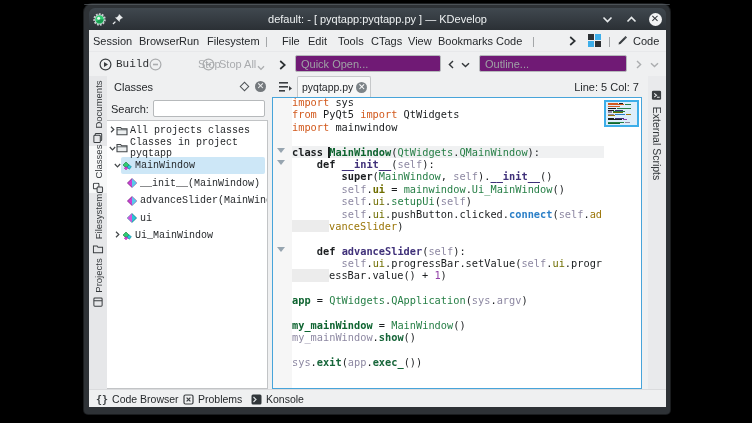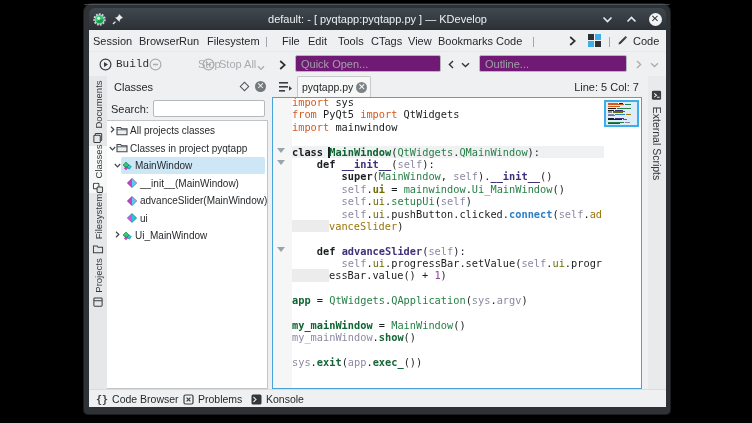--- a/index.html
+++ b/index.html
@@ -70,21 +70,21 @@
   .panel-close { width:11px; height:11px; background:#73787c; border-radius:50%;
     color:#eff0f1; font-size:9px; line-height:11px; text-align:center; }
   .search-row { height:23px; display:flex; align-items:center; padding:0 3px 0 4px; }
   .search-label { font-size:11px; color:#26292c; margin-right:4px; }
   .search-input { flex:1; height:17px; background:#fff; border:1px solid #b6b9bb; border-radius:2px; }
   .tree { flex:1; background:#fff; border:1px solid #c2c4c6; border-left:none; margin:0;
     position:relative; overflow:hidden; }
   .trow { position:absolute; left:0; right:1px; height:17px; display:flex; align-items:center;
     font-size:10px; color:#26292c; }
   .trow .sel { position:absolute; top:0; bottom:0; background:#cde7f7; border-radius:2px; z-index:0; }
-  .trow > * { position:relative; z-index:1; }
+  .trow > * { position:relative; z-index:1;font-family:Liberation Mono, monospace; }
   .texp { width:7px; font-size:8px; color:#43474a; text-align:center; flex:0 0 auto; }
   .ticn { width:12px; height:12px; margin:0 2px 0 0; flex:0 0 auto; }
 
   
   .editor-col { width:370px; display:flex; flex-direction:column; }
   .edit-tabbar { height:21px; display:flex; align-items:center; position:relative; background:#eff0f1; }
   .doclist-icon { width:14px; height:12px; margin:0 5px 0 6px; }
   .etab { height:21px; display:flex; align-items:center; gap:3px; padding:0 3px 0 4px;
     background:#f6f7f7; border:1px solid #c6c8ca; border-bottom:none; border-radius:2px 2px 0 0;
     font-size:10.5px; color:#26292c; }

